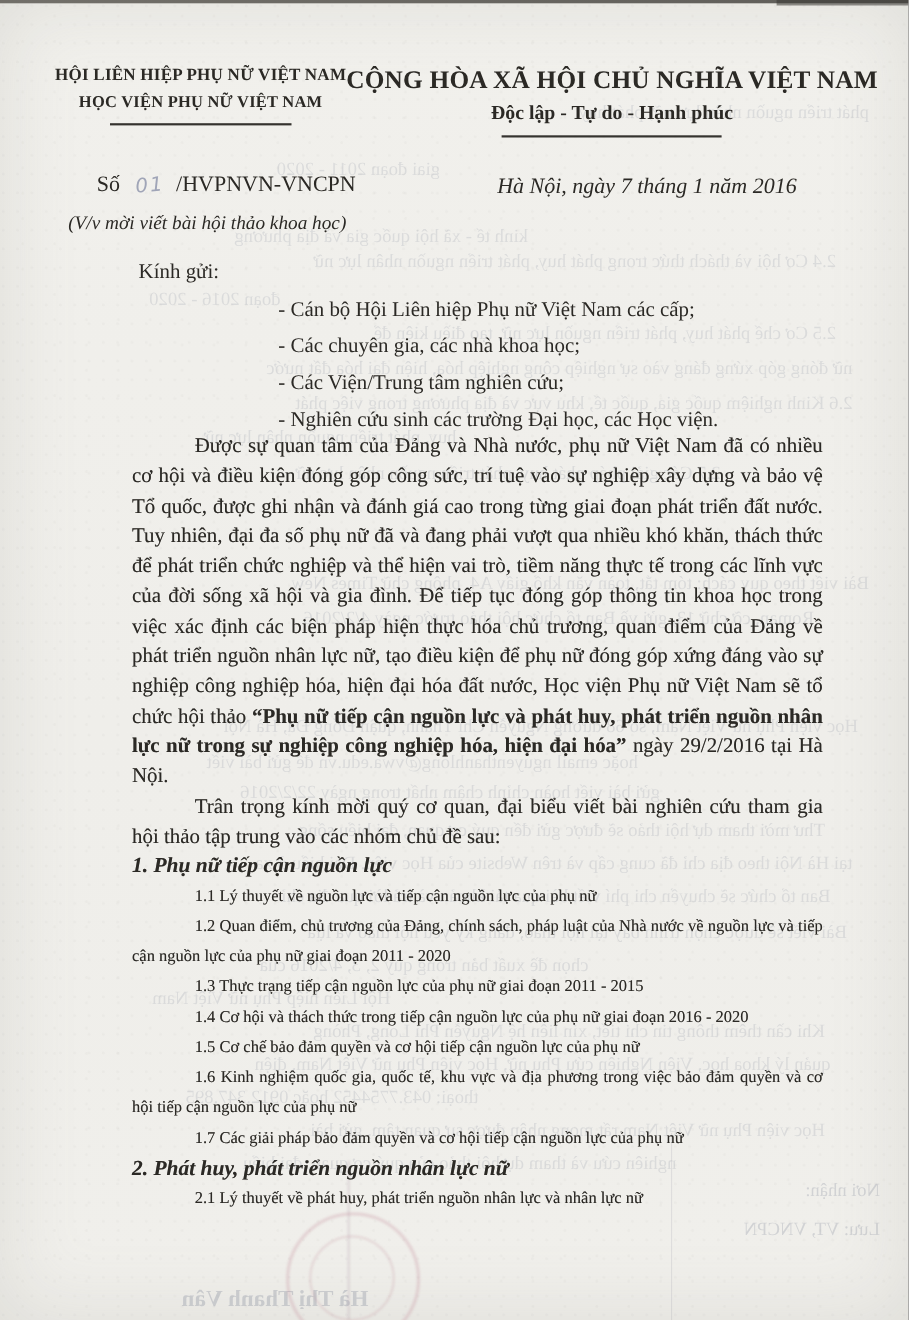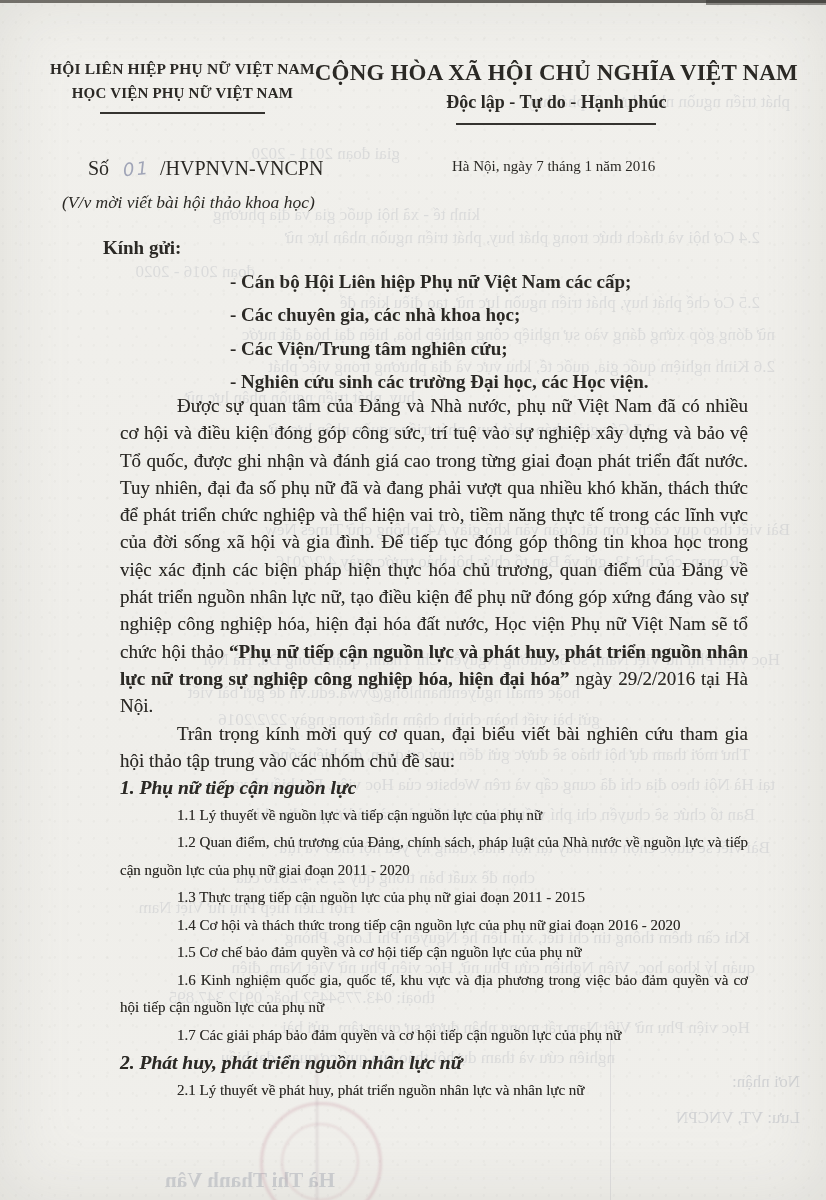--- a/index.html
+++ b/index.html
@@ -55,25 +55,25 @@
   .rule-left{width:165px;}
   .rule-right{width:200px;}
 
   
   .ref-left{position:absolute;left:88px;top:157px;font-size:20px;white-space:nowrap;}
   .handwritten{
     display:inline-block;margin:0 10px 0 14px;
     font-family:"DejaVu Sans", sans-serif;font-style:italic;font-size:18px;
     color:#8d93ab;opacity:.8;transform:rotate(-5deg);letter-spacing:2px;
   }
-  .place-date{position:absolute;left:452px;top:158px;font-size:15px;white-space:nowrap;}
+  .place-date{position:absolute;left:452px;top:158px;font-style:italic;font-size:20px;white-space:nowrap;}
   .subject{position:absolute;left:62px;top:192px;font-style:italic;font-size:17.5px;white-space:nowrap;}
 
   
-  .recipients{position:absolute;left:103px;top:231px;width:660px;font-size:19px;line-height:33.5px;font-weight:bold;}
+  .recipients{position:absolute;left:126px;top:231px;width:660px;font-size:19px;line-height:33.5px;}
   .recip-row{display:flex;}
   .recip-label{width:127px;flex:0 0 127px;}
   .recip-indent{padding-left:127px;}
 
   
   .body-main{position:absolute;left:120px;top:392px;width:628px;}
   .para{margin:0;font-size:19px;line-height:27.3px;text-align:justify;text-indent:57px;
     text-shadow:0 0 .5px rgba(40,38,34,.45);}
   .para strong{font-weight:bold;}
   .theme-heading{font-weight:bold;font-style:italic;font-size:19.5px;line-height:27.5px;

